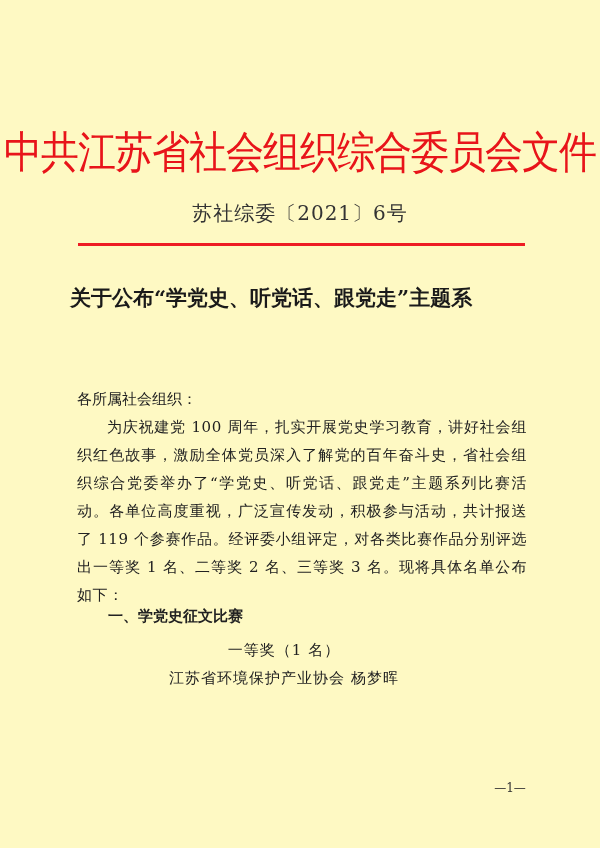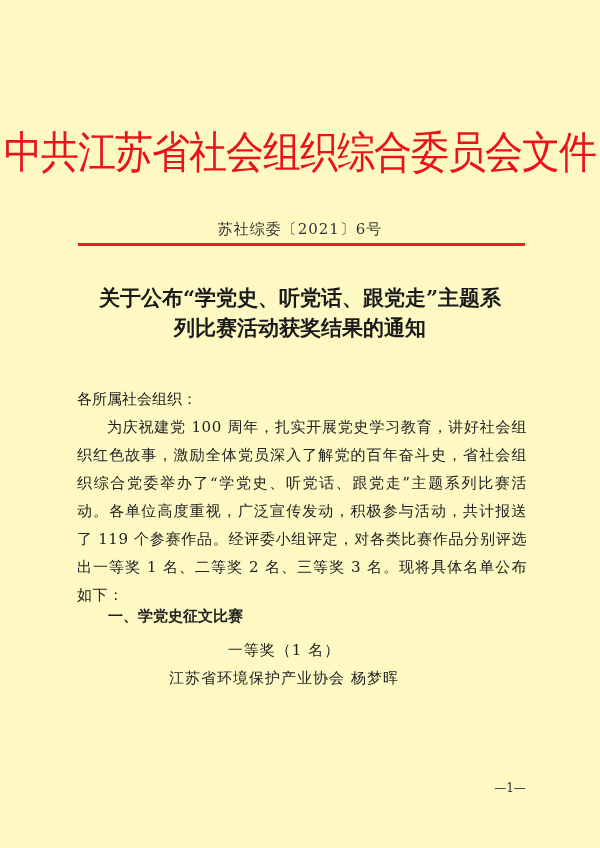--- a/index.html
+++ b/index.html
@@ -35,40 +35,39 @@
       letter-spacing: -1px;
       transform: scaleY(1.15);
       transform-origin: center top;
     }
     .doc-number {
       position: absolute;
       left: 0;
       top: 203px;
       width: 600px;
       text-align: center;
-      font-size: 15px;
+      font-size: 20px;
       line-height: 20px;
       color: #333333;
       letter-spacing: 1px;
-      margin-top: 16px;
     }
     .red-rule {
       position: absolute;
       left: 78px;
       top: 243px;
       width: 447px;
       height: 3px;
       background: #ee1c24;
     }
     .title {
       position: absolute;
       left: 70px;
       top: 283px;
       width: 460px;
-      text-align: center;
+      text-align: left;
       font-size: 21px;
       line-height: 30px;
       font-weight: bold;
       color: #1a1a1a;
     }
     .title div { white-space: nowrap; }
     .body-text {
       position: absolute;
       left: 77px;
       top: 371px;
@@ -125,21 +124,20 @@
 <div class="page">
 
   <div class="masthead">中共江苏省社会组织综合委员会文件</div>
 
   <div class="doc-number">苏社综委〔2021〕6号</div>
 
   <div class="red-rule"></div>
 
   <div class="title">
     <div>关于公布“学党史、听党话、跟党走”主题系</div>
-    <div>列比赛活动获奖结果的通知</div>
   </div>
 
   <div class="body-text">
     <p class="salutation">各所属社会组织：</p>
     <p class="para">为庆祝建党 100 周年，扎实开展党史学习教育，讲好社会组织红色故事，激励全体党员深入了解党的百年奋斗史，省社会组织综合党委举办了“学党史、听党话、跟党走”主题系列比赛活动。各单位高度重视，广泛宣传发动，积极参与活动，共计报送了 119 个参赛作品。经评委小组评定，对各类比赛作品分别评选出一等奖 1 名、二等奖 2 名、三等奖 3 名。现将具体名单公布如下：</p>
   </div>
 
   <div class="section-heading">一、学党史征文比赛</div>
 
   <div class="award-block">

